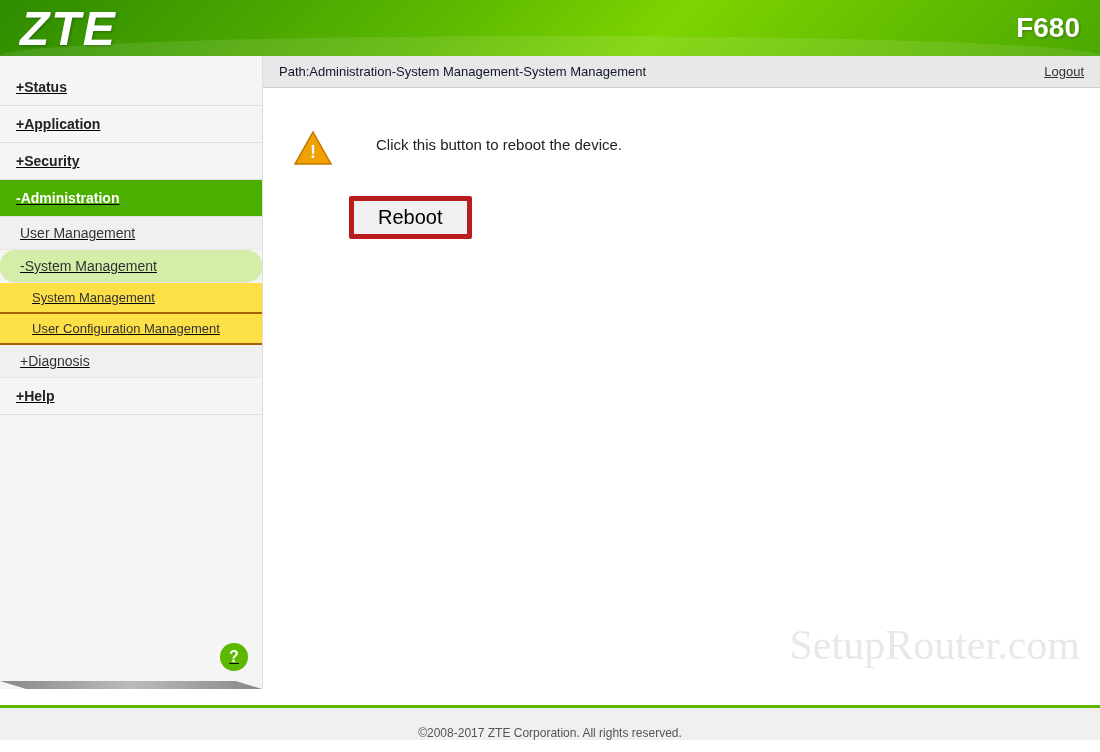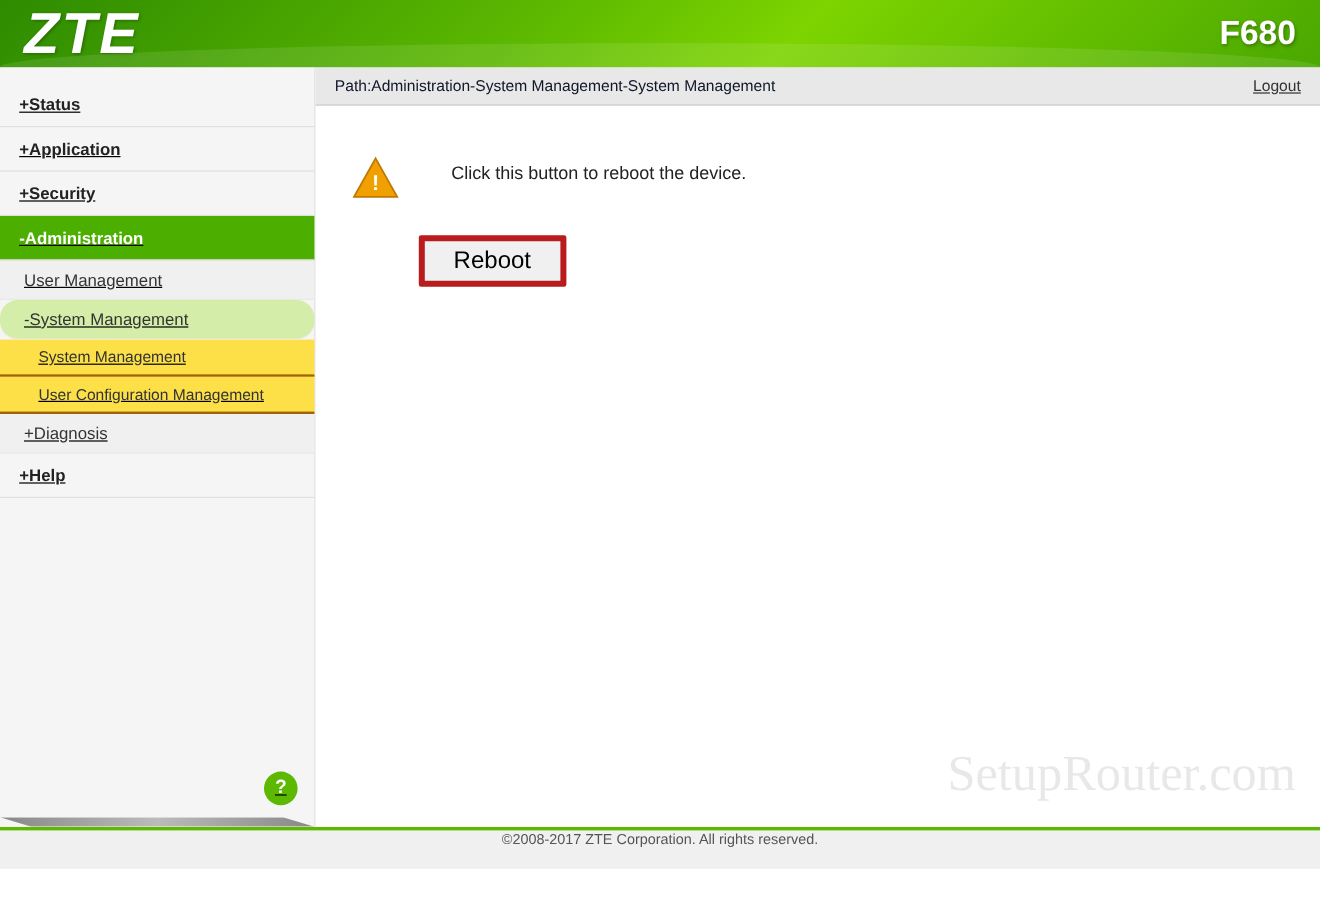--- a/index.html
+++ b/index.html
@@ -189,24 +189,25 @@
       pointer-events: none;
       white-space: nowrap;
     }
 
     
     #footer {
       height: 35px;
       background: #f0f0f0;
       border-top: 3px solid #5cb800;
       display: flex;
-      align-items: flex-start;
+      align-items: flex-end;
       justify-content: center;
       font-size: 12px;
       color: #555;
+      margin-top: 16px;
     }
     #sidebar-bottom-stripe {
       height: 8px;
       background: linear-gradient(90deg, #888, #bbb, #888);
       clip-path: polygon(0 0, 90% 0, 100% 100%, 10% 100%);
     }
   </style>
 </head>
 <body>
 

